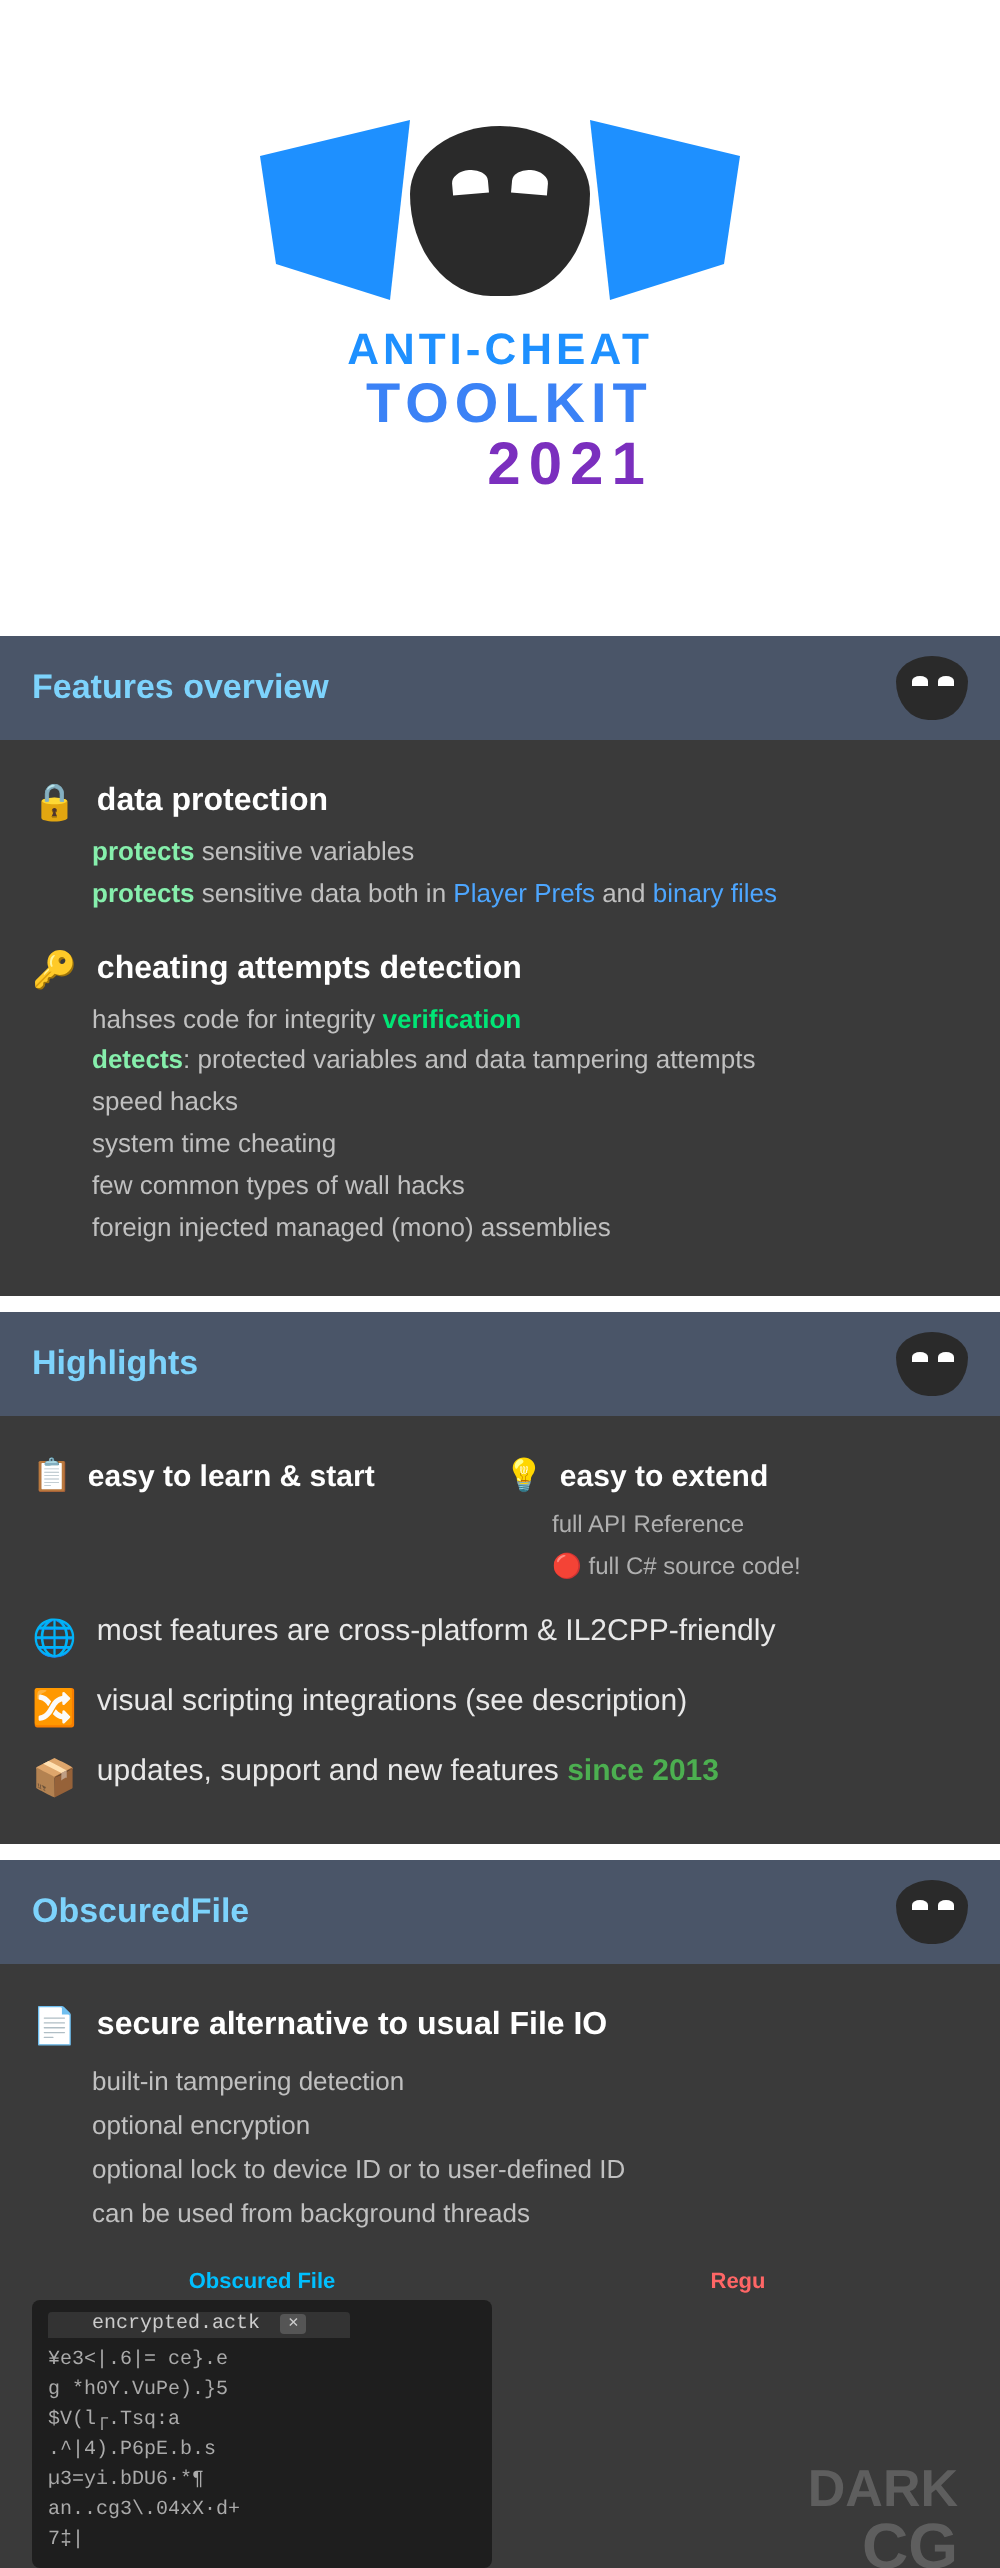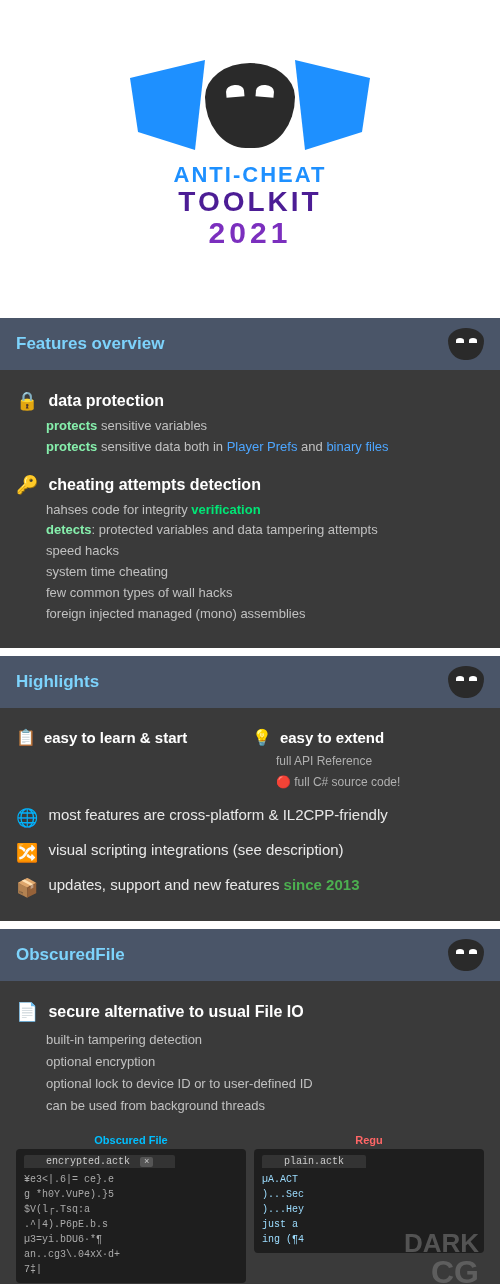--- a/index.html
+++ b/index.html
@@ -65,36 +65,36 @@
       background: white;
       border-radius: 50% 50% 0 0;
       transform: rotate(-5deg);
     }
 
     .mask-eye.right {
       transform: rotate(5deg);
     }
 
     .brand-text {
-      text-align: center;
+      text-align: right;
       margin-top: 6px;
     }
 
     .brand-anti-cheat {
       font-size: 22px;
       font-weight: 900;
       color: #1E90FF;
       letter-spacing: 2px;
       text-transform: uppercase;
     }
 
     .brand-toolkit {
       font-size: 28px;
       font-weight: 900;
-      color: #4c1d95;
+      color: #3b82f6;
       letter-spacing: 3px;
       text-transform: uppercase;
       line-height: 1;
     }
 
     .brand-year {
       font-size: 30px;
       font-weight: 900;
       color: #7B2FBE;
       letter-spacing: 4px;
@@ -474,30 +474,20 @@
 $V(l┌.Tsq:a
 .^|4).P6pE.b.s
 µ3=yi.bDU6·*¶
 an..cg3\.04xX·d+
 7‡|</div>
         </div>
       </div>
 
       <div style="flex:1;">
         <div style="font-size:11px; color:#ff6666; font-weight:600; margin-bottom:3px; text-align:center;">Regu</div>
-        <div class="code-panel">
-          <div class="code-panel-header">
-            <span class="filename">plain.actk</span>
-          </div>
-          <div class="code-content" style="color:#9cdcfe;">µA.ACT
-)...Sec
-)...Hey
-just a
-ing (¶4</div>
-        </div>
       </div>
 
     </div>
 
     <div style="position:absolute; bottom:-5px; right:5px; text-align:right; opacity:0.6;">
       <div style="font-size:26px; font-weight:900; color:#777; line-height:1;">DARK</div>
       <div style="font-size:32px; font-weight:900; color:#777; line-height:1;">CG</div>
     </div>
   </div>
 </div>

